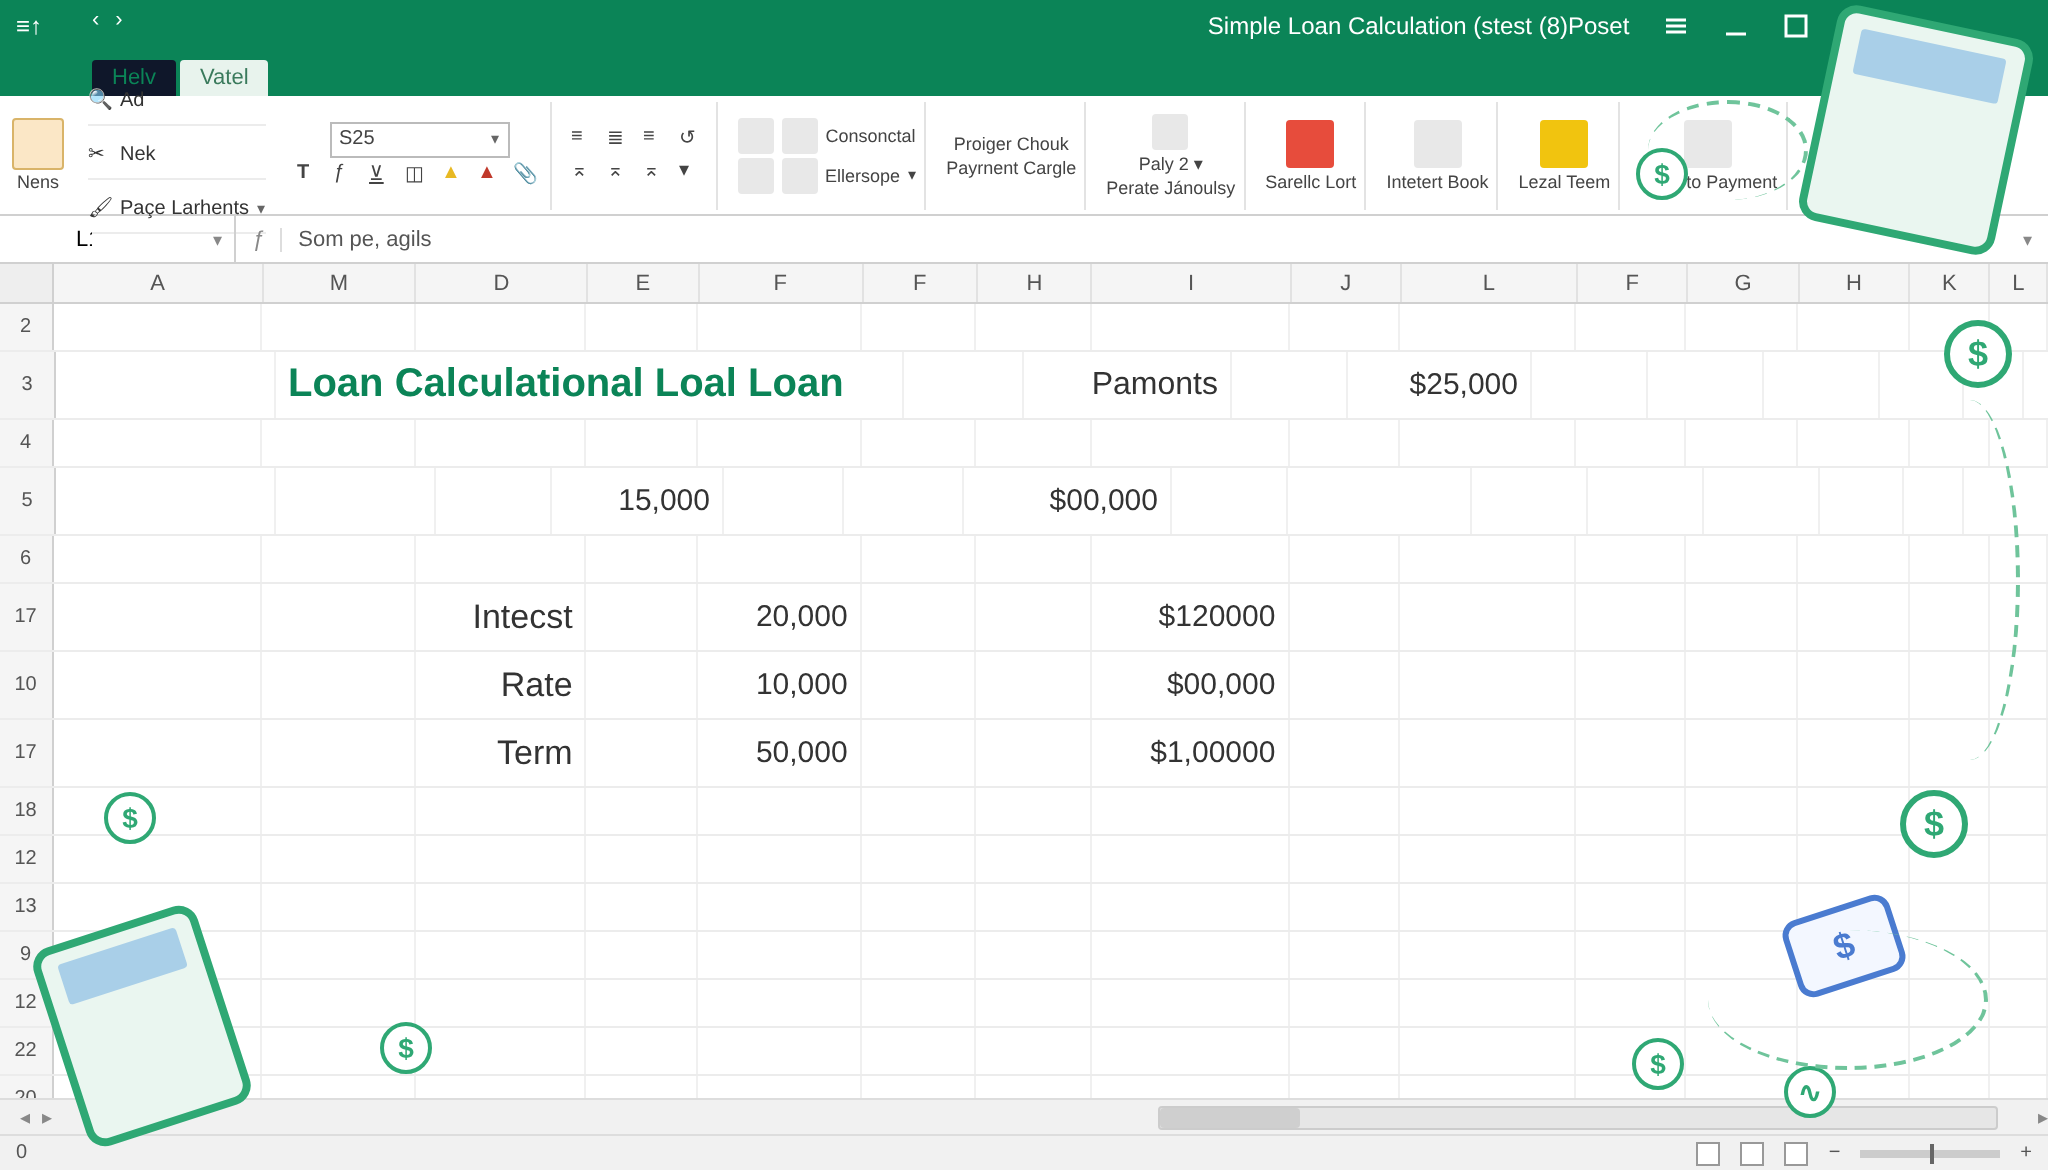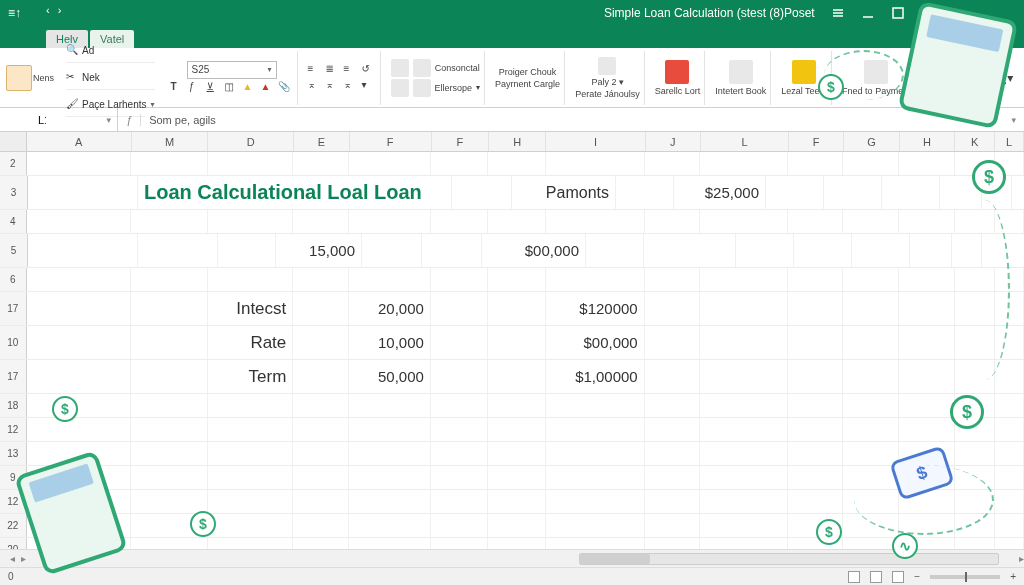--- a/index.html
+++ b/index.html
@@ -8,37 +8,37 @@
   
   .titlebar { height: 26px; background: #0b8457; color: #fff; display: flex; align-items: center; font-size: 12px; }
   .titlebar .left  { width: 140px; padding-left: 8px; display:flex; gap:10px; align-items:center;}
   .titlebar .center{ flex:1; text-align:right; }
   .titlebar .right { width: 240px; display:flex; justify-content:flex-start; gap:16px; padding-right:10px; align-items:center;}
   .win-btn { width:14px; height:14px; display:inline-flex; align-items:center; justify-content:center; cursor:pointer;}
   .win-btn svg { stroke:#fff; fill:none; stroke-width:1.5;}
 
   
   .tabstrip { height: 22px; background:#0b8457; display:flex; align-items:flex-end; padding-left:46px; gap:2px;}
-  .tab { background:#e5e5e5; color:#0b8457; font-size:11px; padding:3px 10px; border-radius:2px 2px 0 0; cursor:pointer;}
+  .tab { background:#0f172a; color:#0b8457; font-size:11px; padding:3px 10px; border-radius:2px 2px 0 0; cursor:pointer;}
   .tab.inactive { background:#e8f3ed; color:#3a7a5c;}
   .qat { position:absolute; top:4px; left:46px; display:flex; gap:8px;}
   .qat span { color:#fff; font-size:11px;}
 
   
   .ribbon { height: 60px; background:#fff; border-bottom:1px solid #d0d0d0; display:flex; align-items:center; padding:0 6px; gap:6px; font-size:10px; color:#444;}
   .rgroup { display:flex; flex-direction:column; align-items:center; gap:2px; padding:0 4px; height:54px; justify-content:center; border-right:1px solid #e3e3e3;}
   .rgroup:last-child{border:none;}
   .ricon { width:18px; height:18px; background:#e8e8e8; border-radius:2px; display:inline-block;}
   .ricon.big { width:24px;height:24px;}
   .rlabel { font-size:9px; white-space:nowrap;}
   .hstack { display:flex; gap:4px; align-items:center;}
   .combo { width:90px; height:18px; border:1px solid #bbb; background:#fff; font-size:10px; padding:0 4px; display:flex; align-items:center; justify-content:space-between;}
   .combo .caret{font-size:8px;color:#666;}
   .mini { width:14px;height:14px; display:inline-block;}
-  .paste-block{ display:flex; flex-direction:row; align-items:center; gap:1px; padding-right:6px;}
+  .paste-block{ display:flex; flex-direction:column; align-items:center; gap:1px; padding-right:6px;}
   .paste-block .ricon{ width:26px;height:26px; background:#fbe7c6; border:1px solid #d9b469;}
   .leftcol{ display:flex; flex-direction:column; gap:3px; font-size:10px; color:#333; padding-right:6px;}
   .leftcol .row{display:flex; align-items:center; gap:4px;}
   .leftcol .glyph{width:12px;height:12px;display:inline-block;}
 
   
   .fbar { height:24px; background:#fff; border-bottom:1px solid #d0d0d0; display:flex; align-items:center; font-size:11px;}
   .namebox { width:118px; border-right:1px solid #d0d0d0; height:100%; display:flex; align-items:center; padding:0 6px; color:#666;}
   .namebox input { border:none; width:40px; font-size:11px; outline:none;padding-left:32px;}
   .namebox .caret{margin-left:auto;color:#888;font-size:9px;}

